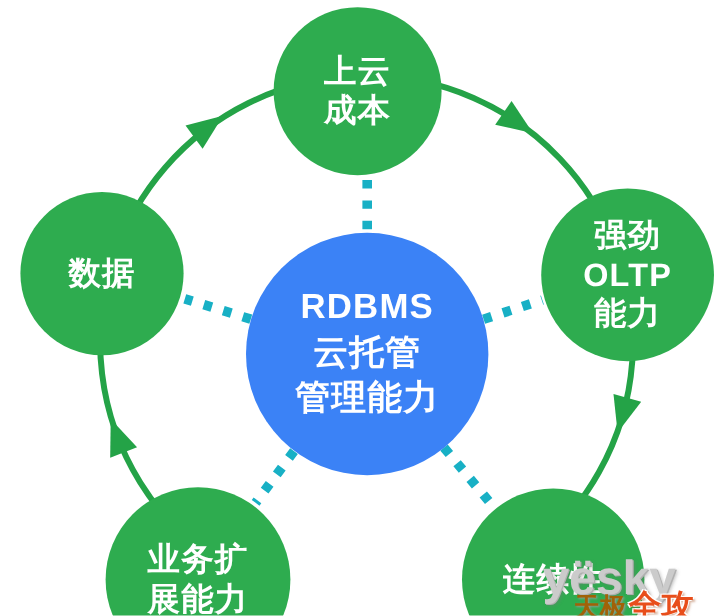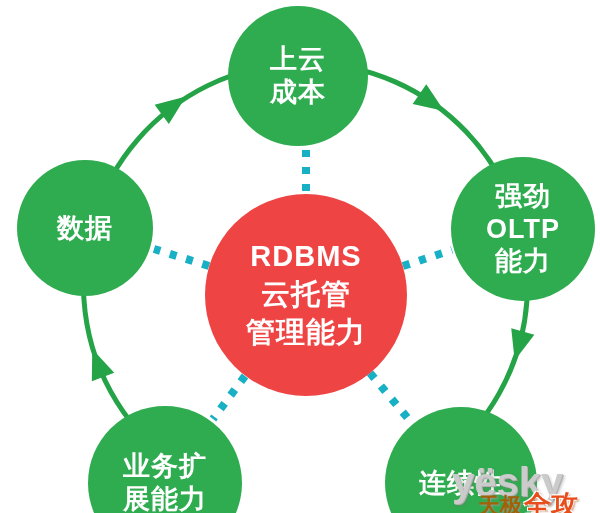--- a/index.html
+++ b/index.html
@@ -33,21 +33,21 @@
     z-index: 2;
     letter-spacing: 1px;
   }
   .node-top          { left: 228px; top: 6px;   width: 140px; height: 140px; }
   .node-right        { left: 451px; top: 157px; width: 144px; height: 144px; }
   .node-left         { left: 17px;  top: 160px; width: 136px; height: 136px; align-items: center; }
   .node-bottom-left  { left: 88px;  top: 406px; width: 154px; height: 154px; }
   .node-bottom-right { left: 385px; top: 407px; width: 152px; height: 152px; }
   .node-center {
     left: 205px; top: 194px; width: 202px; height: 202px;
-    background: #ef4444;
+    background: #3b82f6;
     font-size: 29px;
     line-height: 1.3;
     z-index: 2;
   }
   #watermark {
     position: absolute;
     left: 448px; top: 438px;
     width: 152px; height: 75px;
     z-index: 3;
     pointer-events: none;

